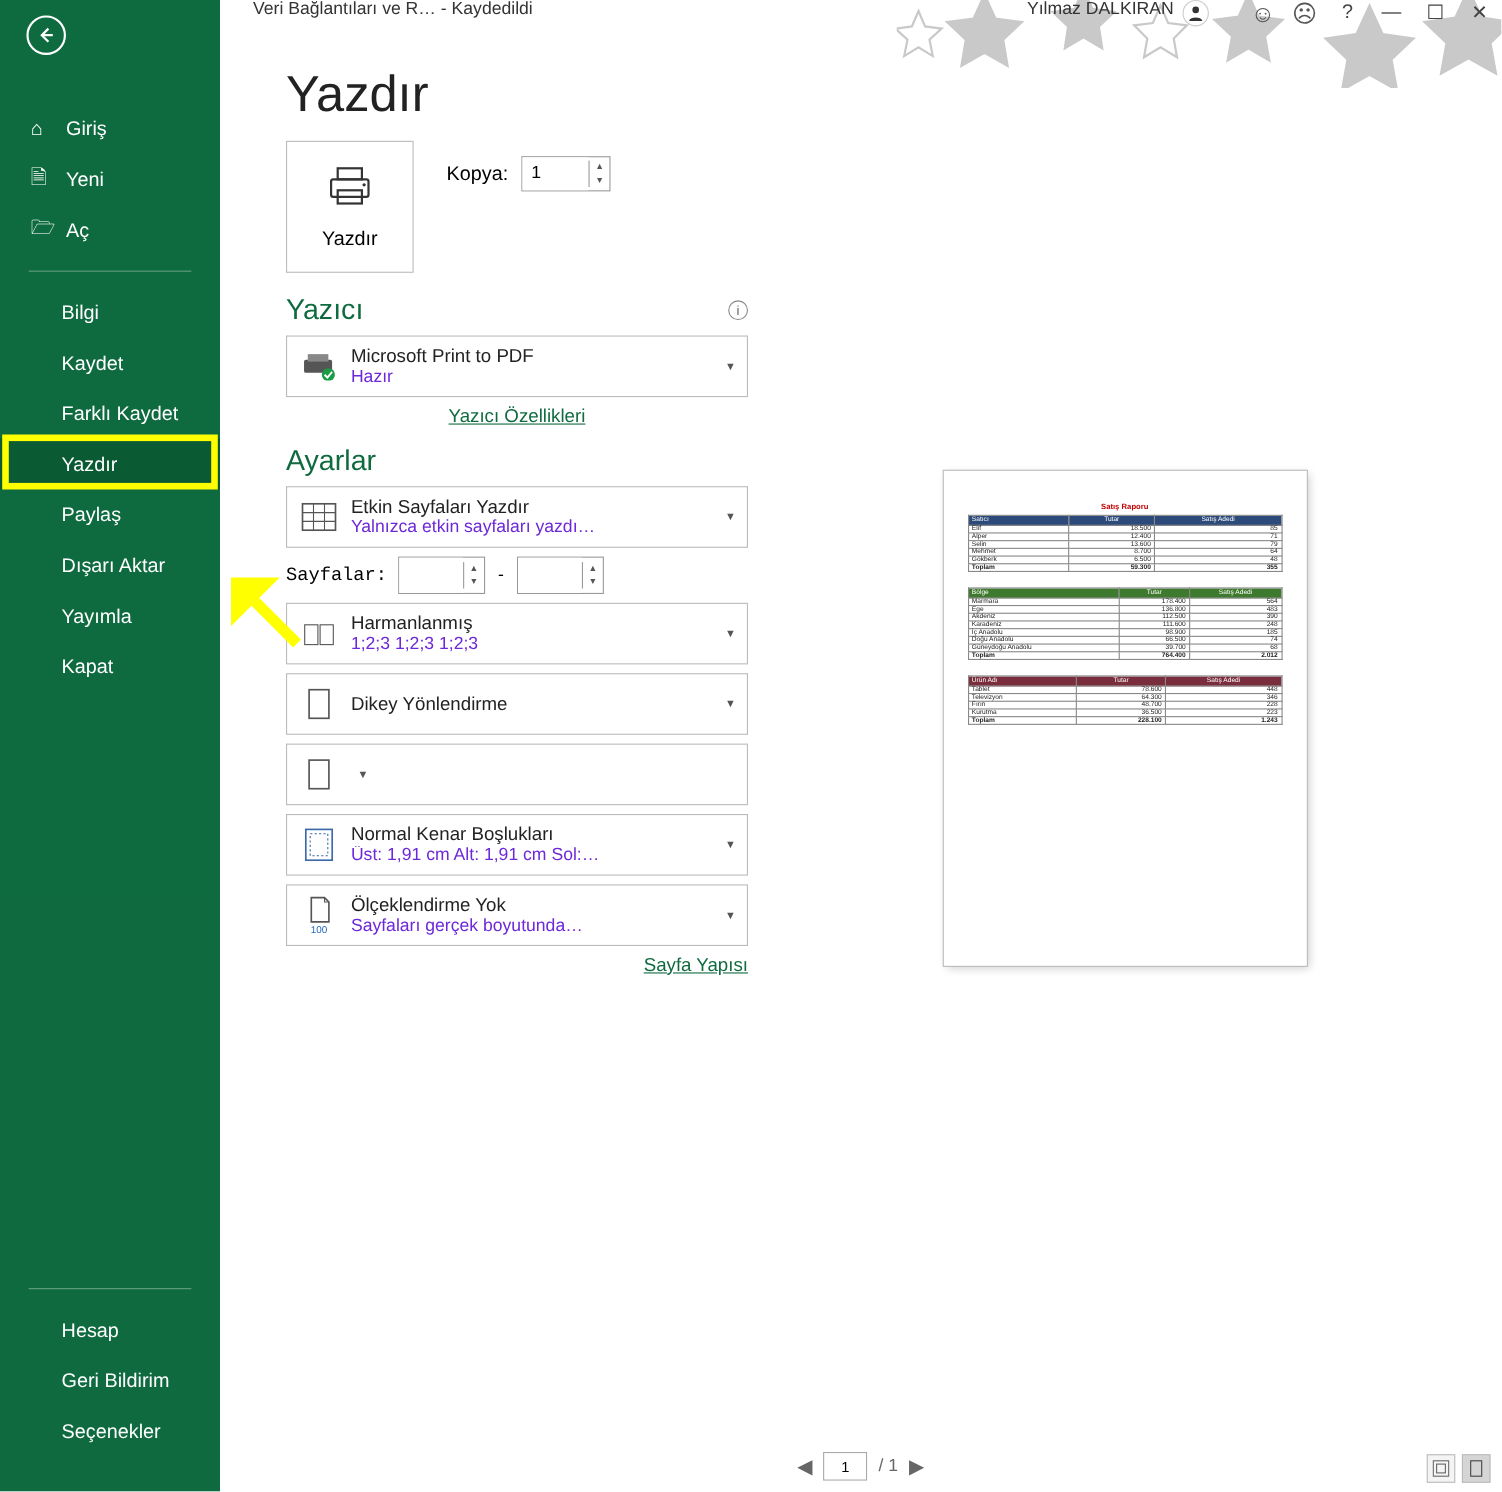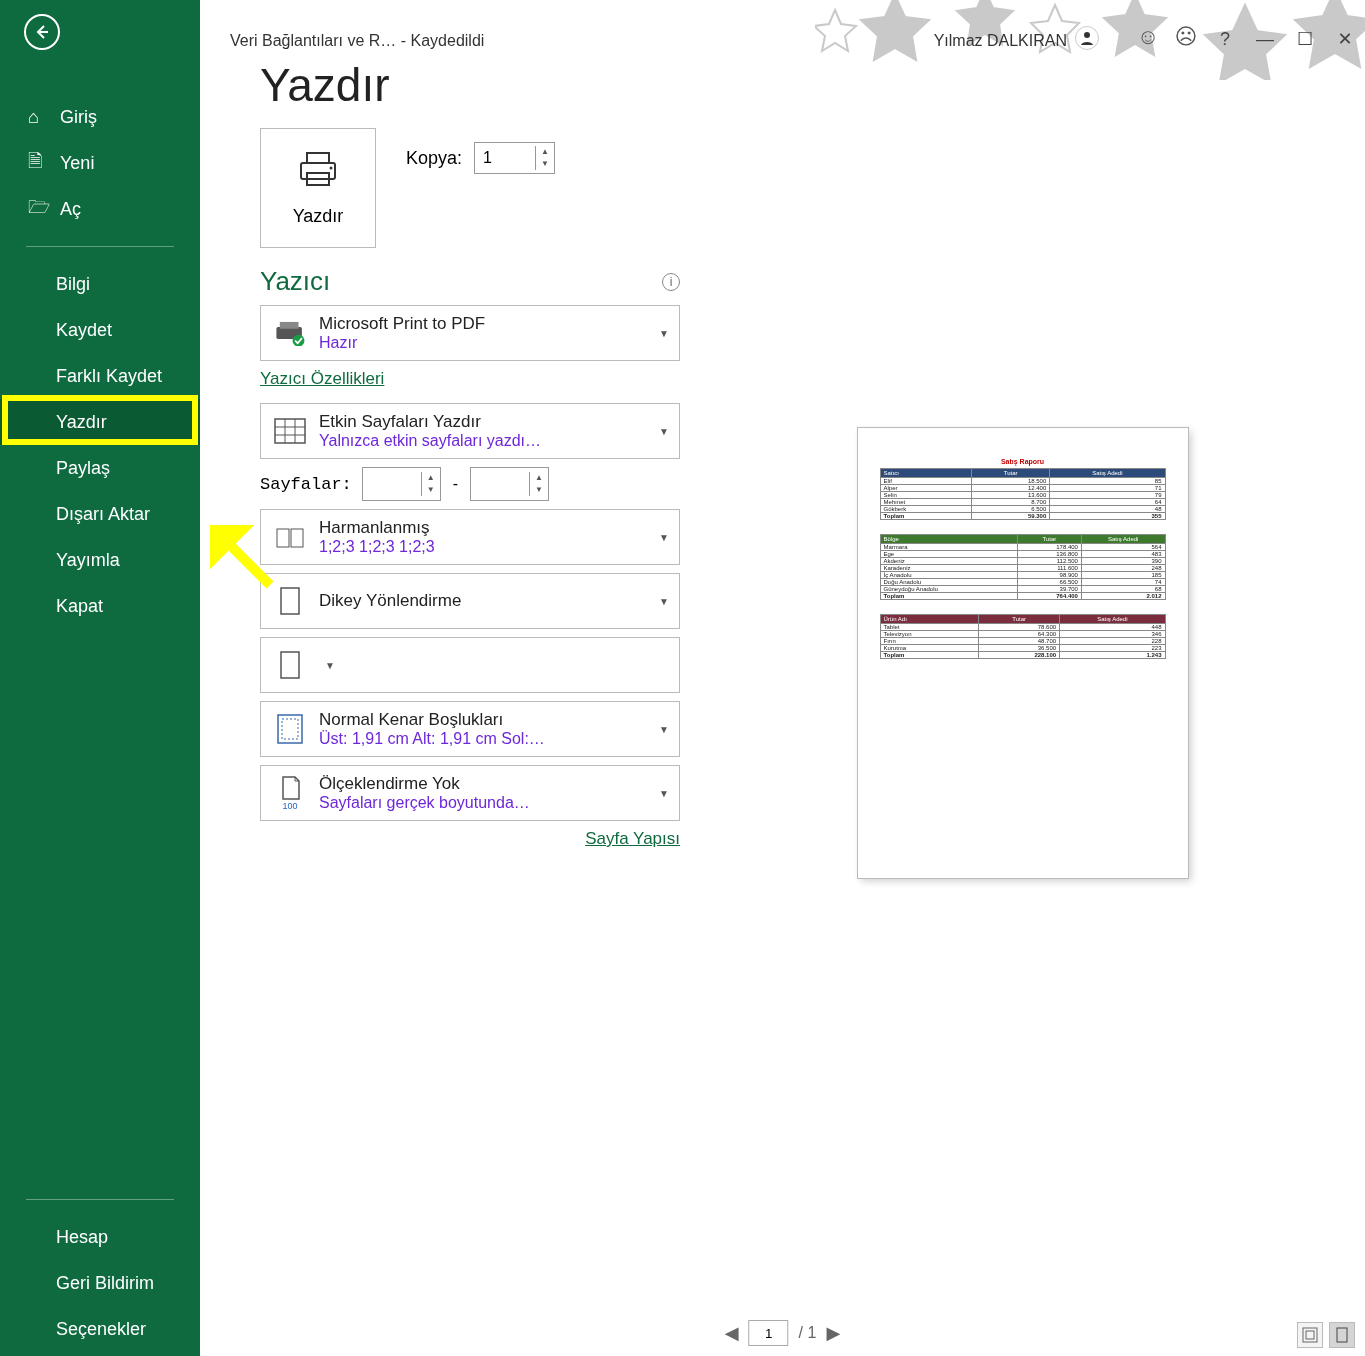--- a/index.html
+++ b/index.html
@@ -4,40 +4,40 @@
 <style>
   * { box-sizing: border-box; }
   html, body { margin:0; padding:0; font-family: "Segoe UI", Arial, sans-serif; background:#fff; }
   body { width:1365px; height:1356px; overflow:hidden; position:relative; }
 
   
   .stars-bg { position:absolute; top:0; right:0; height:80px; width:550px; overflow:hidden; pointer-events:none; }
   .stars-bg svg { position:absolute; }
 
   
-  .titlebar { height:50px; margin-left:200px; display:flex; align-items:flex-end; font-size:16px; color:#333; position:relative; z-index:2;}
+  .titlebar { height:50px; margin-left:200px; display:flex; align-items:flex-start; font-size:16px; color:#333; position:relative; z-index:2;}
   .titlebar .doc-title { margin-left:30px; white-space:nowrap; }
   .titlebar .spacer { flex:1; }
   .titlebar .user-name { margin-right:8px; }
   .titlebar .avatar { width:24px; height:24px; border-radius:50%; background:#fff; border:1px solid #ccc; display:flex; align-items:center; justify-content:center; margin-right:30px; }
   .titlebar .win-btn { width:40px; text-align:center; font-size:18px; color:#444; }
   .titlebar .face { width:30px; text-align:center; font-size:22px; color:#555; margin:0 4px; }
 
   
   .sidebar { position:absolute; left:0; top:0; width:200px; height:100%; background:#0f6b3f; background:linear-gradient(#0e6b3f,#0f6b3f); color:#fff; padding-top:14px; }
   .side-back { width:36px; height:36px; border:2px solid #fff; border-radius:50%; margin-left:24px; display:flex; align-items:center; justify-content:center; font-size:18px; }
   .side-top-items { margin-top:44px; }
   .side-item { display:flex; align-items:center; height:46px; padding-left:28px; font-size:18px; cursor:pointer; }
   .side-item .i { width:26px; text-align:left; margin-right:6px; }
   .side-divider { height:1px; background:rgba(255,255,255,0.35); margin:14px 26px; }
   .side-sub-items .side-item { padding-left:56px; }
   .side-item.active-wrap { position:relative; }
   .highlight-box { position:absolute; left:2px; top:-4px; width:196px; height:50px; border:6px solid #ffff00; z-index:3; pointer-events:none; }
   .side-item.active { background:#0a5a33; }
-  .side-footer { position:absolute; bottom:4px; left:0; width:100%; }
+  .side-footer { position:absolute; bottom:32px; left:0; width:100%; }
   .side-footer .side-item { padding-left:56px; }
 
   
   .arrow-annot { position:absolute; left:210px; top:525px; z-index:5; pointer-events:none; }
 
   
   .main { position:absolute; left:200px; top:50px; right:0; bottom:0; }
   .page-title { font-size:46px; font-weight:300; color:#222; margin:8px 0 16px 60px; }
   .col { display:flex; }
   .settings-col { width:420px; margin-left:60px; }
@@ -59,21 +59,21 @@
   .info-icon { width:18px; height:18px; border:1px solid #888; border-radius:50%; font-size:12px; display:flex; align-items:center; justify-content:center; color:#666; }
 
   
   .dd { border:1px solid #bbb; padding:8px 10px; display:flex; align-items:center; position:relative; margin-bottom:8px; cursor:pointer; background:#fff; min-height:56px; }
   .dd .dd-icon { width:38px; height:38px; display:flex; align-items:center; justify-content:center; margin-right:10px; flex-shrink:0; }
   .dd .dd-text { flex:1; overflow:hidden; }
   .dd .dd-title { font-size:17px; color:#222; white-space:nowrap; overflow:hidden; text-overflow:ellipsis; }
   .dd .dd-sub { font-size:16px; color:#6d28d9; white-space:nowrap; overflow:hidden; text-overflow:ellipsis; }
   .dd .dd-arrow { font-size:10px; color:#555; margin-left:6px; }
 
-  .printer-props { text-align:left; margin-bottom:14px; }
+  .printer-props { text-align:center; margin-bottom:14px; }
   .printer-props a, .page-setup a { color:#0f6b3f; font-size:17px; text-decoration:underline; cursor:pointer; }
   .page-setup { text-align:right; margin-top:4px; }
 
   .pages-row { display:flex; align-items:center; margin-bottom:8px; }
   .pages-row .lbl { font-size:17px; margin-right:10px;font-family:Liberation Mono, monospace; }
   .pages-row .spin-wrap { height:34px; }
   .pages-row .spin-wrap input { width:58px; }
   .pages-sep { margin:0 12px; }
 
   
@@ -258,20 +258,21 @@
             </svg>
         </span>
         <span class="dd-text">
           <div class="dd-title">Microsoft Print to PDF</div>
           <div class="dd-sub">Hazır</div>
         </span>
         <span class="dd-arrow">▼</span>
       </div>
       <div class="printer-props"><a>Yazıcı Özellikleri</a></div>
 
+      <div class="section-title">Ayarlar</div>
 
       <div class="dd">
         <span class="dd-icon">
           <svg width="34" height="28" viewBox="0 0 34 28">
               <rect x="2" y="2" width="30" height="24" fill="none" stroke="#555" stroke-width="1.5"></rect>
               <line x1="2" y1="10" x2="32" y2="10" stroke="#555"></line>
               <line x1="2" y1="18" x2="32" y2="18" stroke="#555"></line>
               <line x1="12" y1="2" x2="12" y2="26" stroke="#555"></line>
               <line x1="22" y1="2" x2="22" y2="26" stroke="#555"></line>
             </svg>

